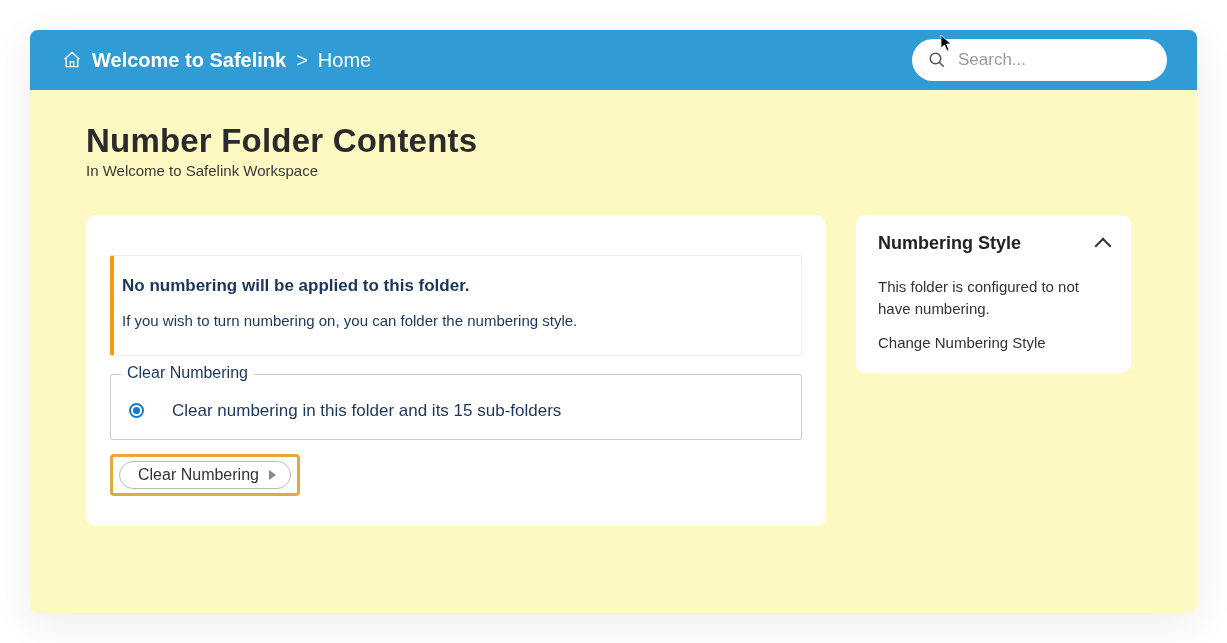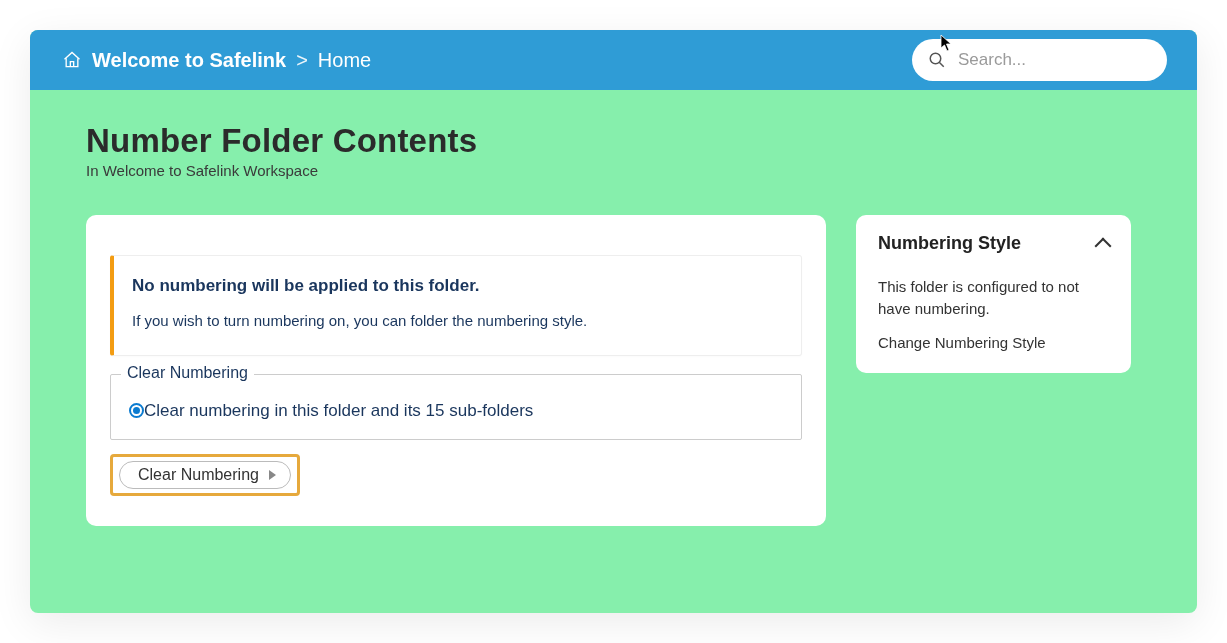--- a/index.html
+++ b/index.html
@@ -15,21 +15,21 @@
     position: relative;
     background: #fff;
     overflow: hidden;
   }
   .app-container {
     position: absolute;
     left: 30px;
     top: 30px;
     width: 1167px;
     height: 583px;
-    background: #86efac;
+    background: #fef9c3;
     border-radius: 8px;
     box-shadow: 0 10px 40px rgba(0,0,0,0.08);
     overflow: hidden;
   }
   .top-bar {
     background: #2f9cd6;
     height: 60px;
     display: flex;
     align-items: center;
     justify-content: space-between;
@@ -91,21 +91,21 @@
     background: #fff;
     border-radius: 10px;
     width: 740px;
     padding: 40px 24px 30px 24px;
   }
   .callout {
     border: 1px solid #eee;
     border-left: 4px solid #f39c12;
     background: #fff;
     border-radius: 3px;
-    padding: 20px 22px 22px 18px;
+    padding: 20px 22px 22px 8px;
     margin: 0 0 18px 0;
     box-shadow: 0 1px 2px rgba(0,0,0,0.02);
   }
   .callout-heading {
     font-weight: 600;
     font-size: 17px;
     color: #1a365d;
     margin-bottom: 14px;
   }
   .callout p {
@@ -130,21 +130,21 @@
     left: 10px;
     background: #fff;
     padding: 0 6px;
     font-size: 16px;
     color: #1a365d;
     font-weight: 400;
   }
   .radio-row {
     display: flex;
     align-items: center;
-    gap: 0;
+    gap: 28px;
     margin-bottom: 10px;
     cursor: pointer;
   }
   .radio-row:last-child { margin-bottom: 0; }
   .radio-dot {
     width: 15px;
     height: 15px;
     border: 2px solid #bbb;
     border-radius: 50%;
     position: relative;

